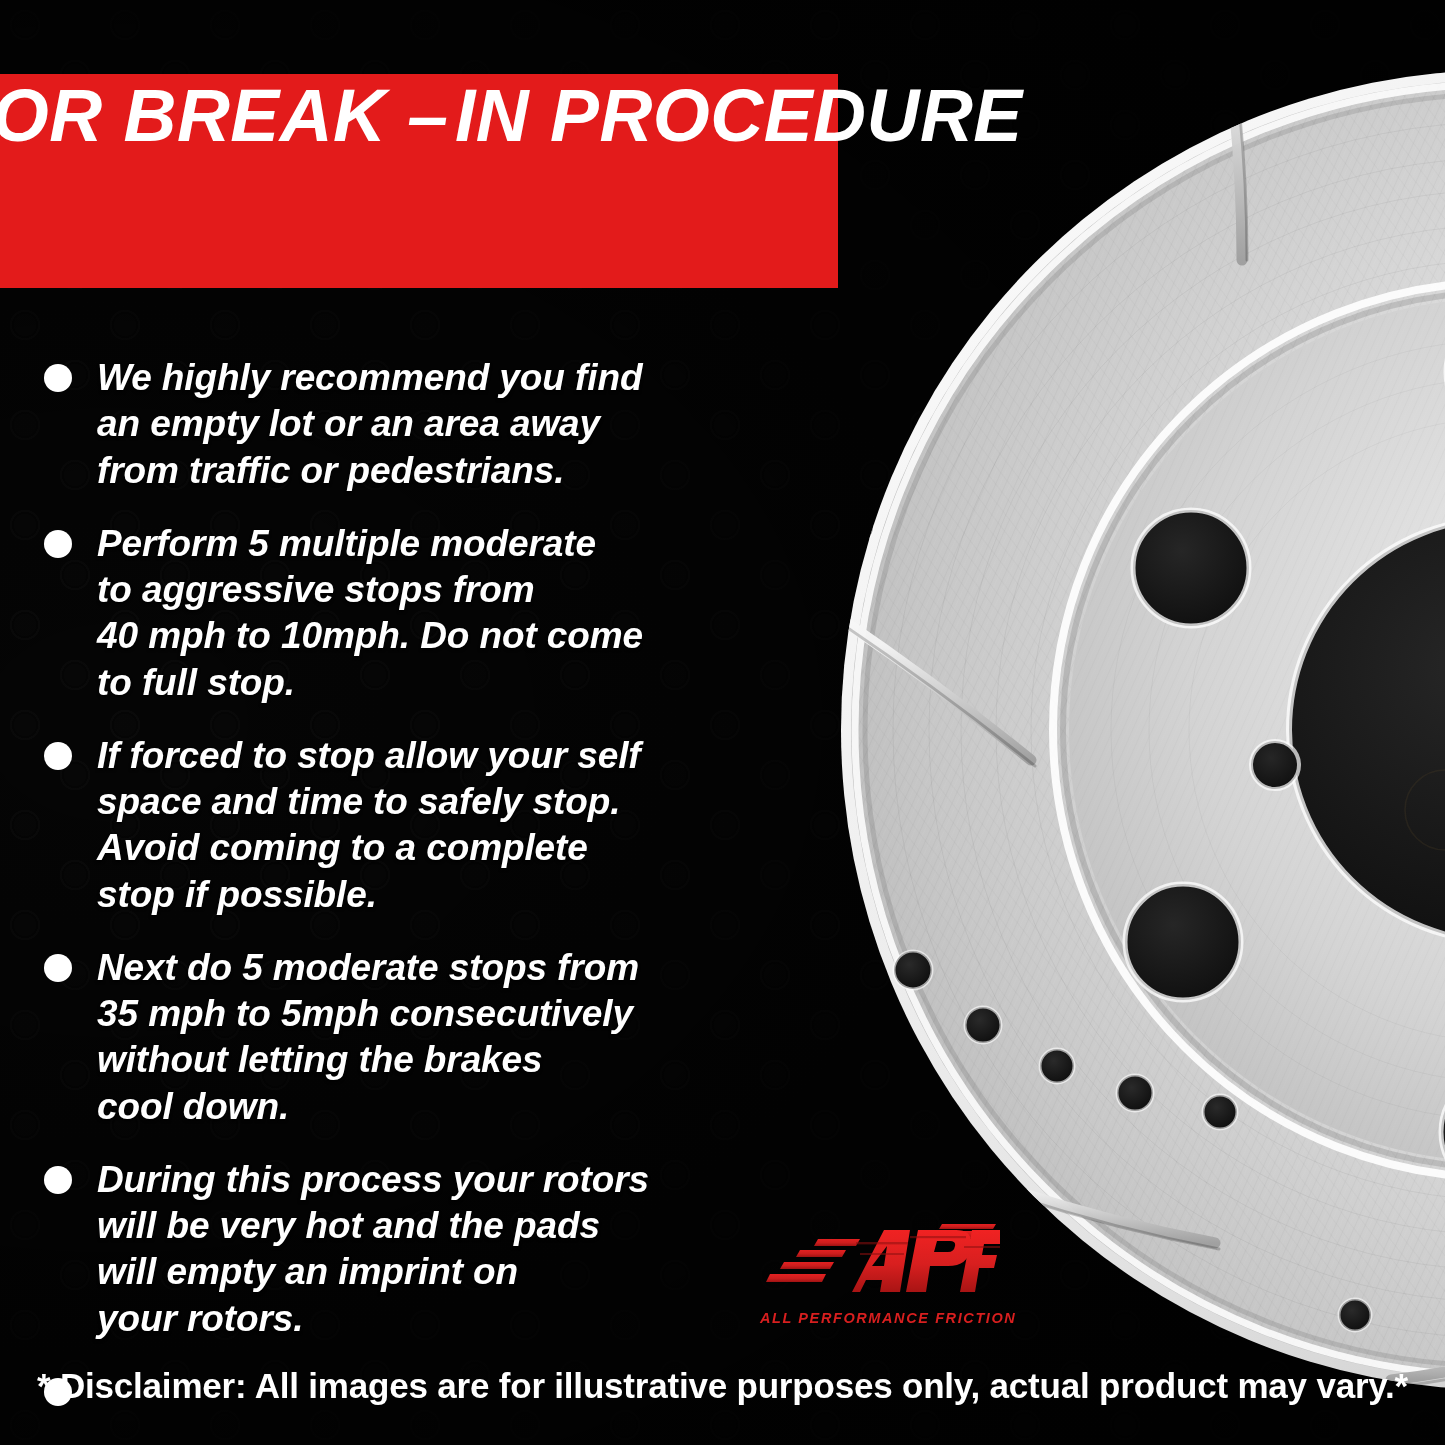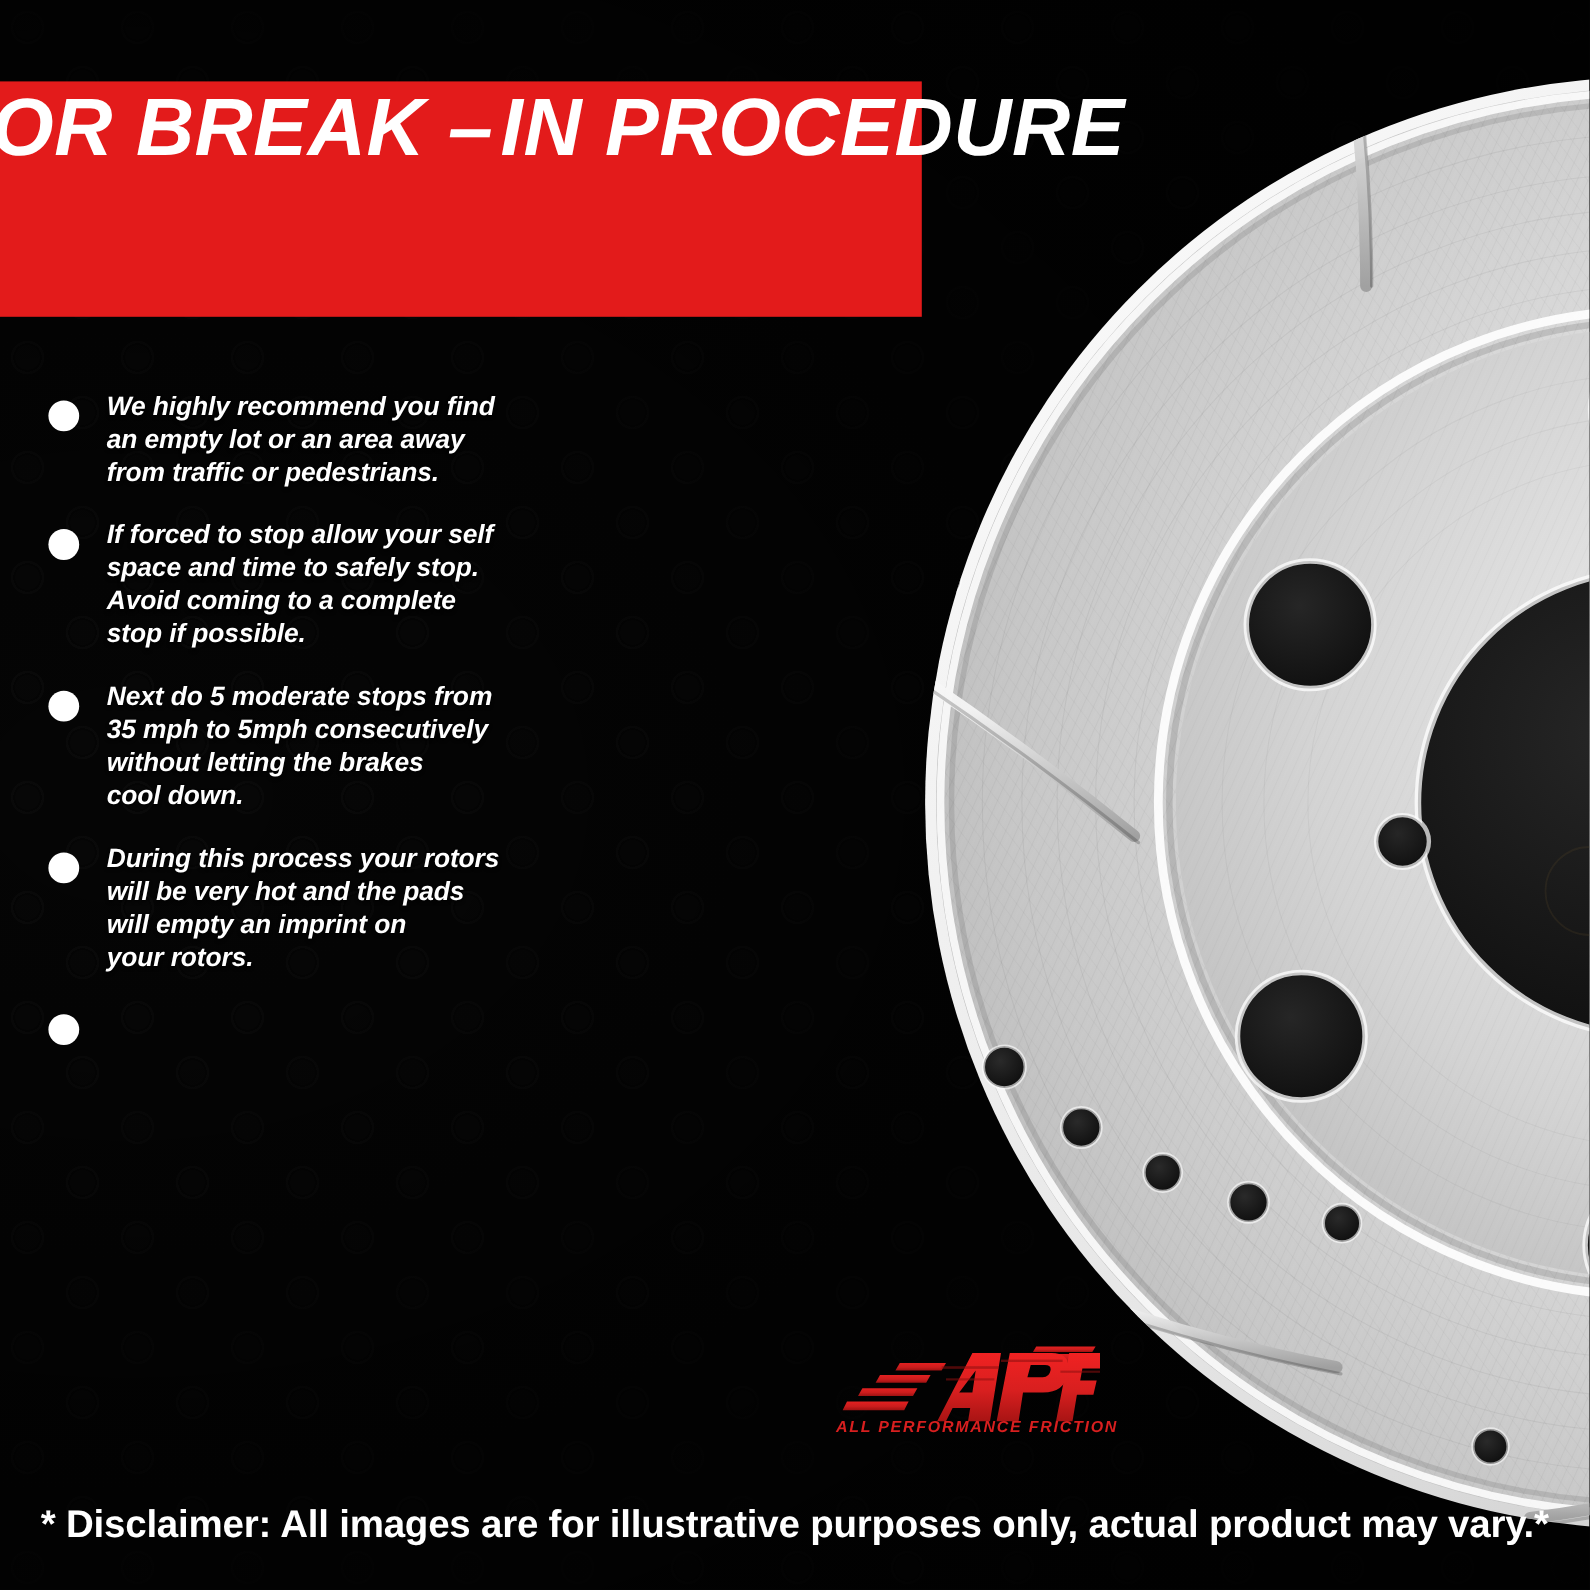--- a/index.html
+++ b/index.html
@@ -84,40 +84,40 @@
     border-radius:50%;
     background:#ffffff;
     margin-top:9px;
     margin-right:25px;
   }
   .bullet-text{
     color:#ffffff;
     font-family:"Liberation Sans", sans-serif;
     font-weight:bold;
     font-style:italic;
-    font-size:24px;
+    font-size:37px;
     line-height:1.25;
     letter-spacing:-0.1px;
     white-space:pre-line;
     text-shadow:0 2px 3px rgba(0,0,0,.85);
   }
 
   
   .logo{
     position:absolute;
     left:760px;top:1222px;
     width:240px;height:112px;
   }
   .logo-mark{
     position:relative;
     width:240px;height:76px;
   }
   .logo-tagline{
     position:absolute;
-    left:0;top:68px;
+    left:0;top:88px;
     width:240px;
     text-align:center;
     color:#D81F1F;
     font-family:"Liberation Sans", sans-serif;
     font-weight:bold;
     font-style:italic;
     font-size:14.5px;
     letter-spacing:1.6px;
     white-space:nowrap;
   }
@@ -290,20 +290,27 @@
 
   <div class="bullets">
 
     <div class="bullet-row">
       <span class="bullet-dot"></span>
       <span class="bullet-text">We highly recommend you find
 an empty lot or an area away
 from traffic or pedestrians.</span>
     </div>
 
+    <div class="bullet-row">
+      <span class="bullet-dot"></span>
+      <span class="bullet-text">Perform 5 multiple moderate
+to aggressive stops from
+40 mph to 10mph. Do not come
+to full stop.</span>
+    </div>
 
     <div class="bullet-row">
       <span class="bullet-dot"></span>
       <span class="bullet-text">If forced to stop allow your self
 space and time to safely stop.
 Avoid coming to a complete
 stop if possible.</span>
     </div>
 
     <div class="bullet-row">

